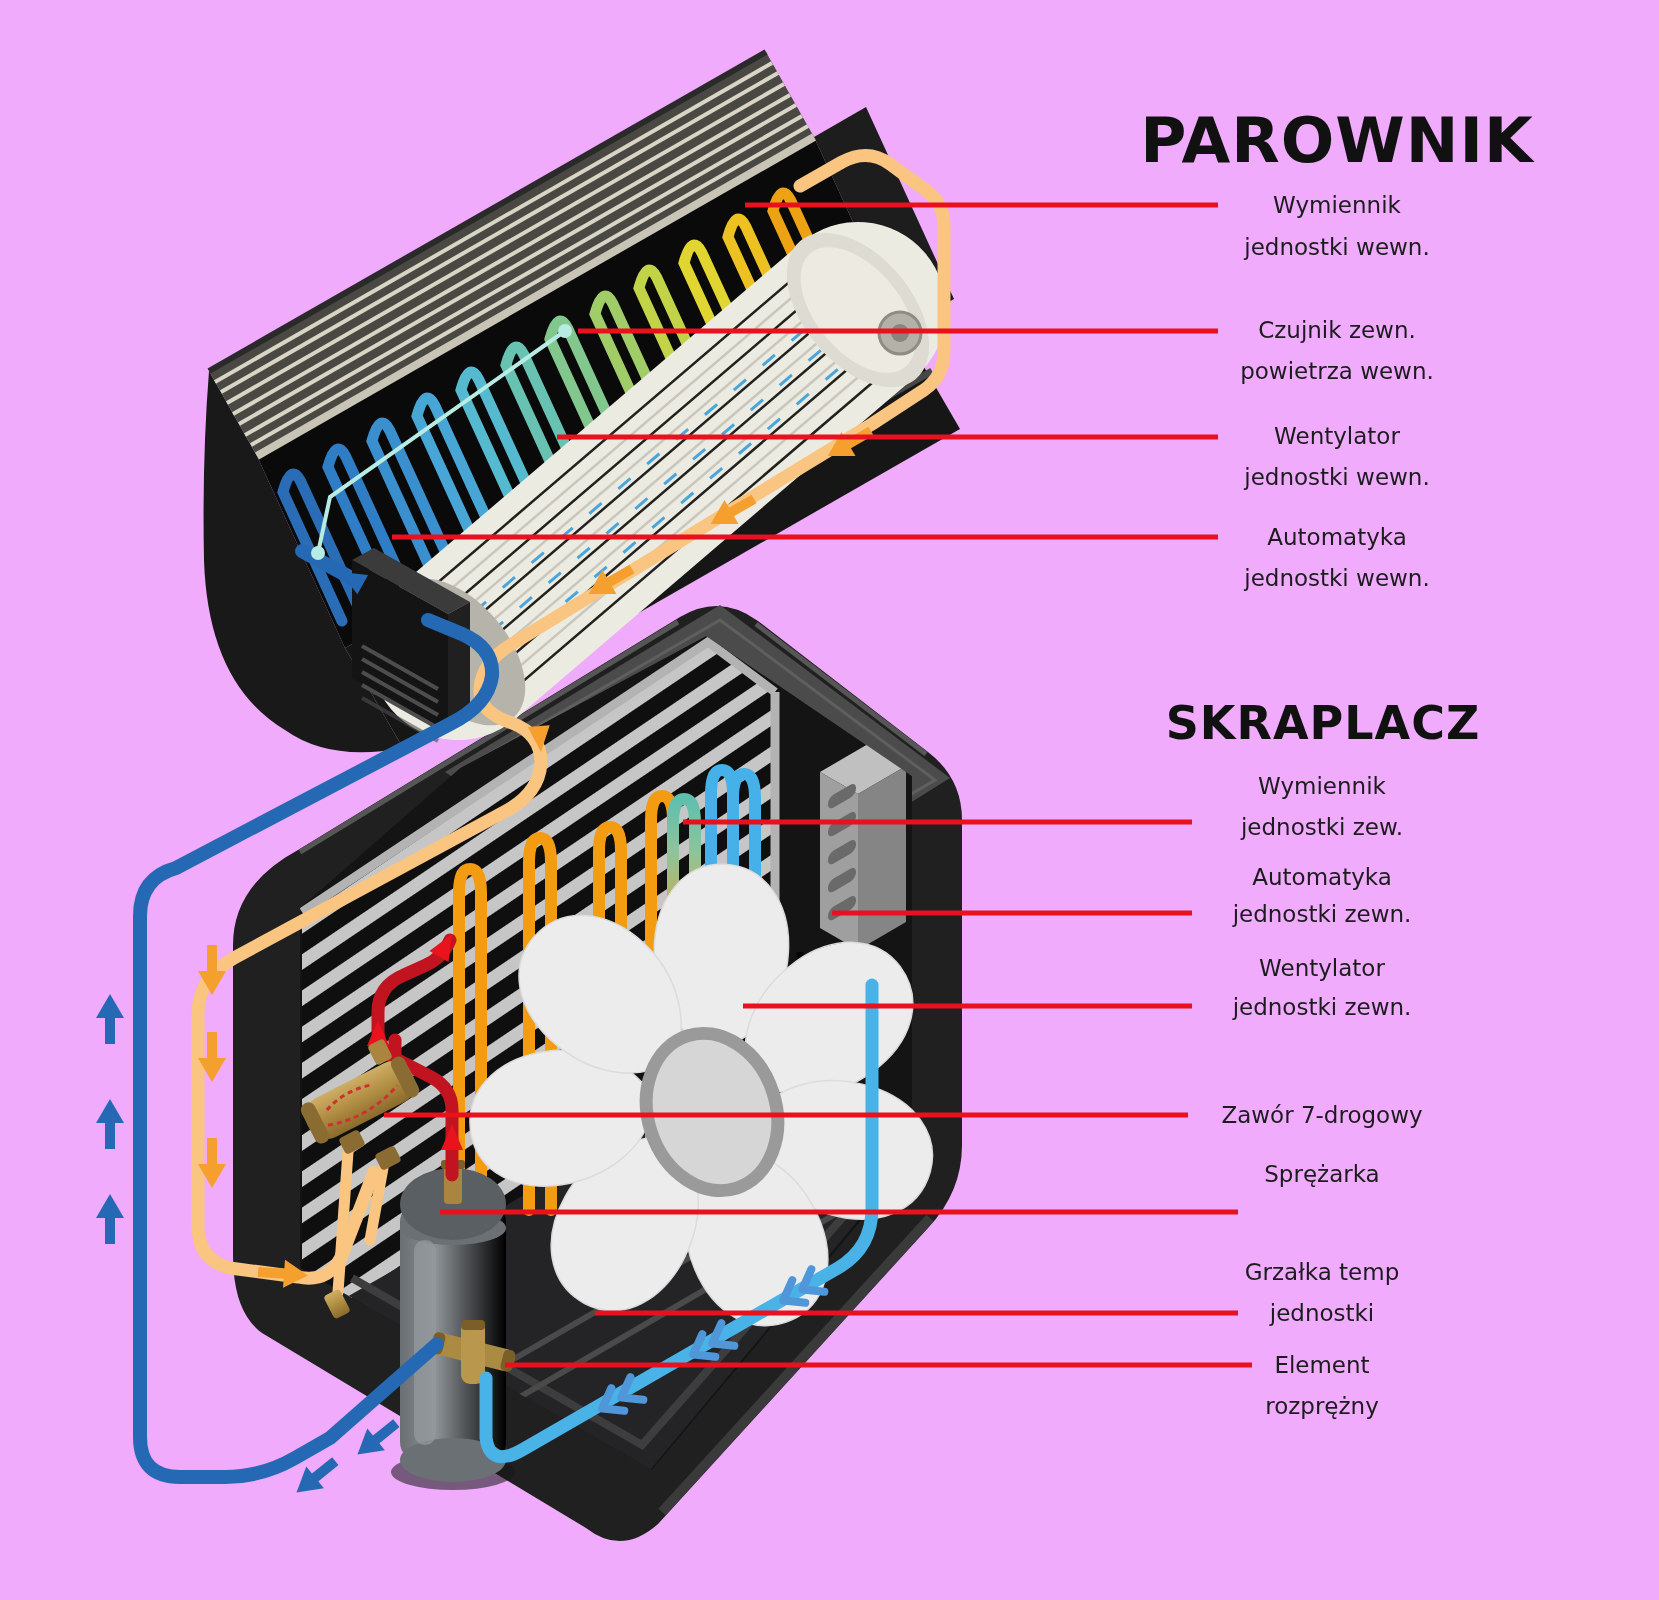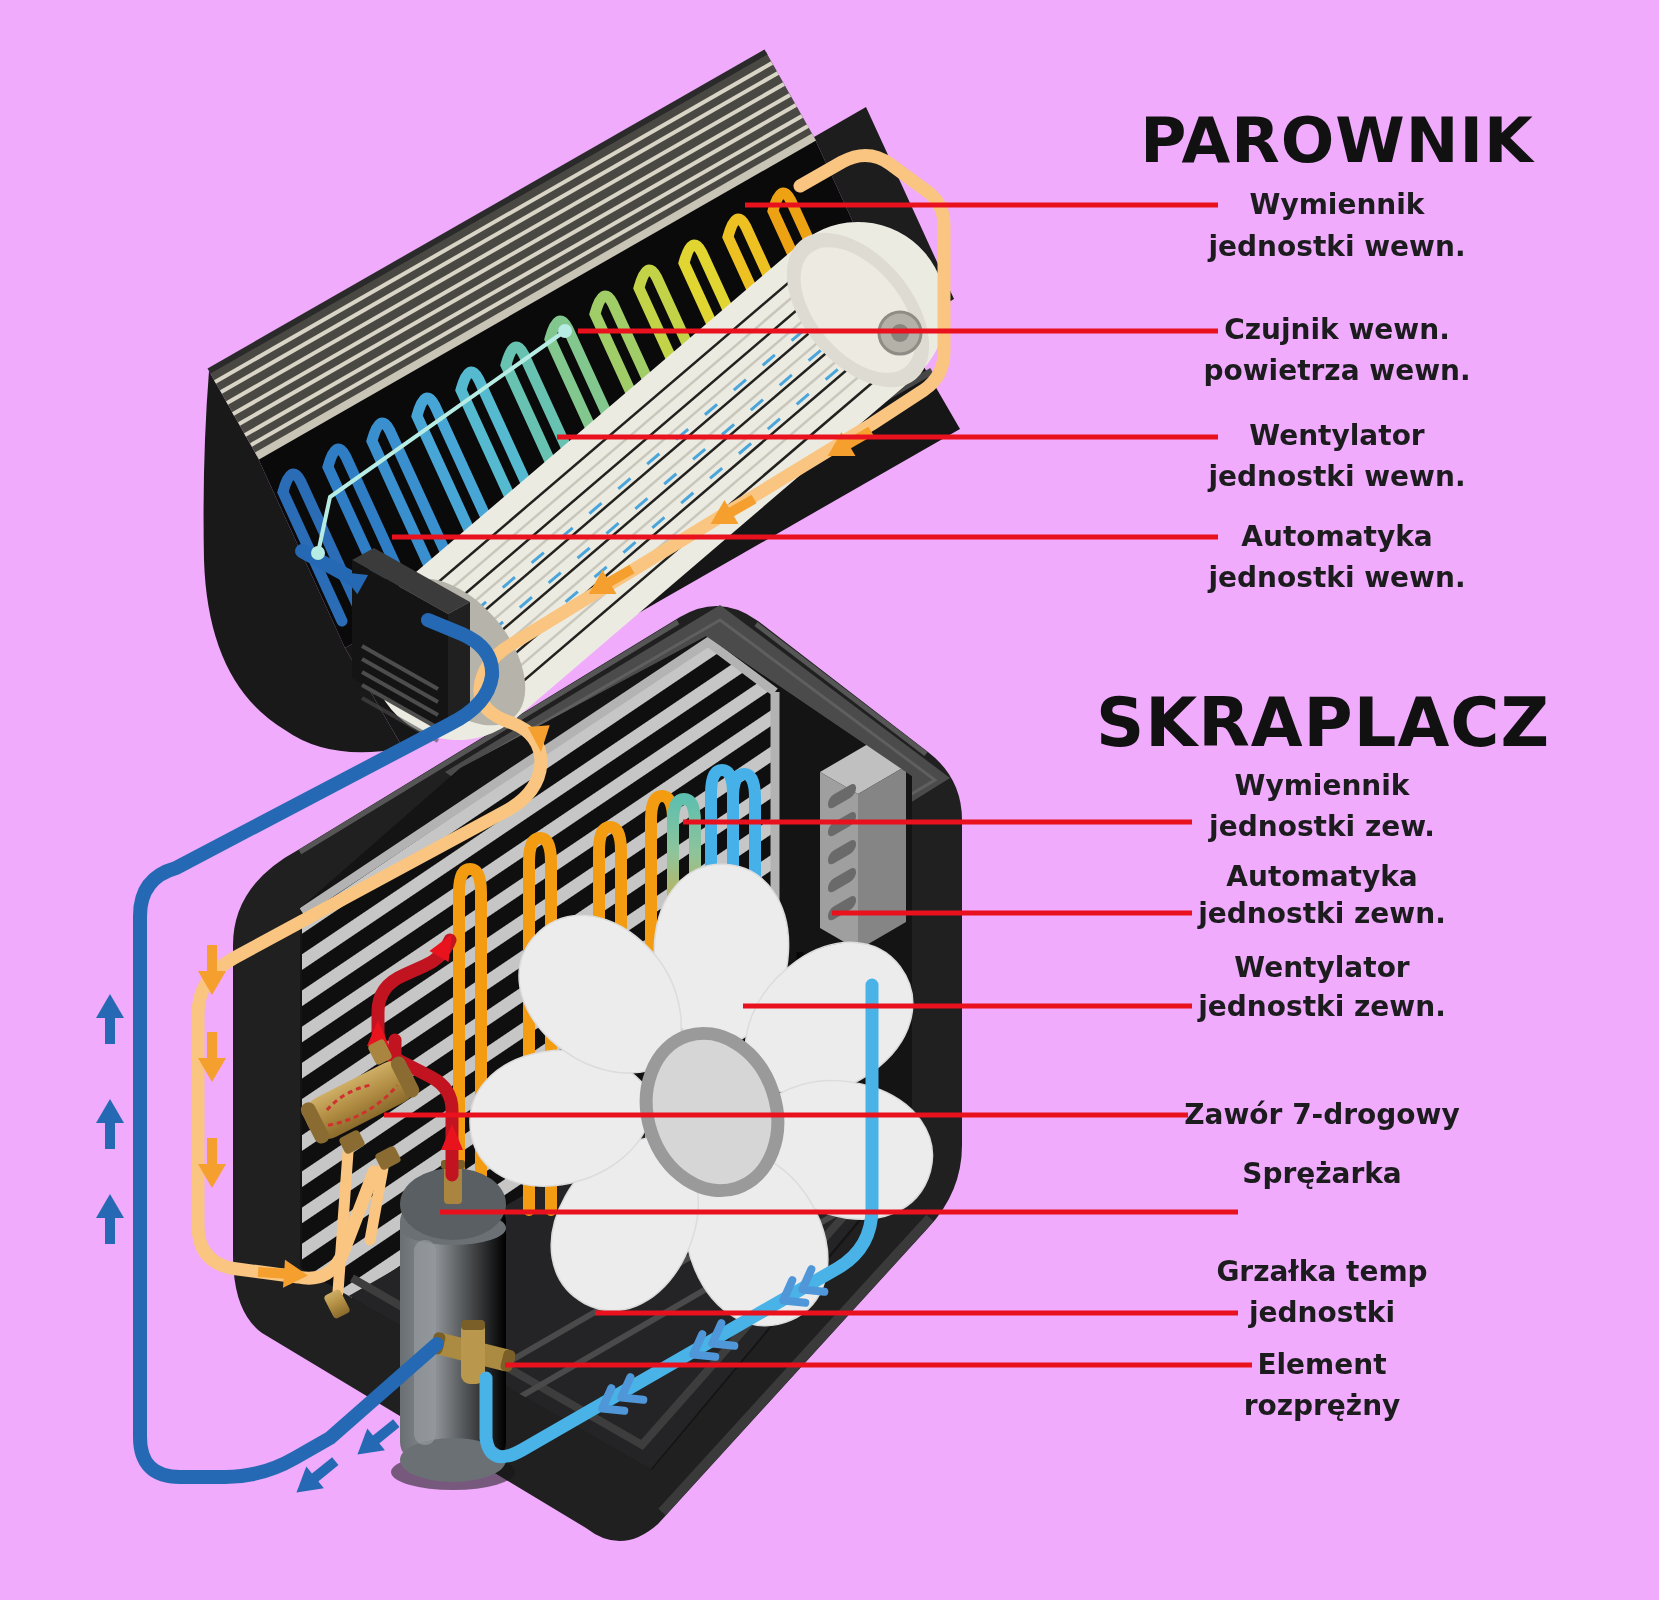--- a/index.html
+++ b/index.html
@@ -1,24 +1,24 @@
 <!DOCTYPE html>
 <html><head>
 <meta charset="utf-8">
 <style>
   html,body{margin:0;padding:0;background:#fff;}
   #canvas{position:relative;width:1659px;height:1600px;background:#f0abfc;overflow:hidden;
           font-family:"DejaVu Sans","Liberation Sans",sans-serif;}
   #art{position:absolute;left:0;top:0;width:100%;height:100%;}
-  .lbl{position:absolute;transform:translate(-50%,-50%);font-weight:700;font-size:28px;
+  .lbl{position:absolute;transform:translate(-50%,-50%);font-weight:400;font-size:23px;
        color:#1c1c1e;white-space:nowrap;line-height:1;}
   .title{position:absolute;transform:translate(-50%,-50%);font-weight:800;color:#111;
          white-space:nowrap;letter-spacing:1px;line-height:1;}
   #title-parownik{font-size:63px;}
-  #title-skraplacz{font-size:67px;}
+  #title-skraplacz{font-size:46px;}
 </style>
 </head>
 <body>
 
 <div id="canvas">
 
 <svg id="art" viewBox="0 0 1659 1600">
   <defs>
     <pattern id="fins" patternUnits="userSpaceOnUse" width="30" height="30" patternTransform="rotate(-34)">
       <rect width="30" height="30" fill="#0f0f0f"></rect>
@@ -316,21 +316,21 @@
     <line class="leader" x1="440" y1="1212" x2="1238" y2="1212" stroke="#e8111d"></line>
     <line class="leader" x1="595" y1="1313" x2="1238" y2="1313" stroke="#e8111d"></line>
     <line class="leader" x1="505" y1="1365" x2="1252" y2="1365" stroke="#e8111d"></line>
   </g>
 </svg>
 
 <div class="title" id="title-parownik" style="left:1337px;top:140px">PAROWNIK</div>
 
 <div class="lbl" style="left:1337px;top:205px">Wymiennik</div>
 <div class="lbl" style="left:1337px;top:247px">jednostki wewn.</div>
-<div class="lbl" style="left:1337px;top:330px">Czujnik wewn.</div>
+<div class="lbl" style="left:1337px;top:330px">Czujnik zewn.</div>
 <div class="lbl" style="left:1337px;top:371px">powietrza wewn.</div>
 <div class="lbl" style="left:1337px;top:436px">Wentylator</div>
 <div class="lbl" style="left:1337px;top:477px">jednostki wewn.</div>
 <div class="lbl" style="left:1337px;top:537px">Automatyka</div>
 <div class="lbl" style="left:1337px;top:578px">jednostki wewn.</div>
 
 <div class="title" id="title-skraplacz" style="left:1323px;top:723px">SKRAPLACZ</div>
 
 <div class="lbl" style="left:1322px;top:786px">Wymiennik</div>
 <div class="lbl" style="left:1322px;top:827px">jednostki zew.</div>

